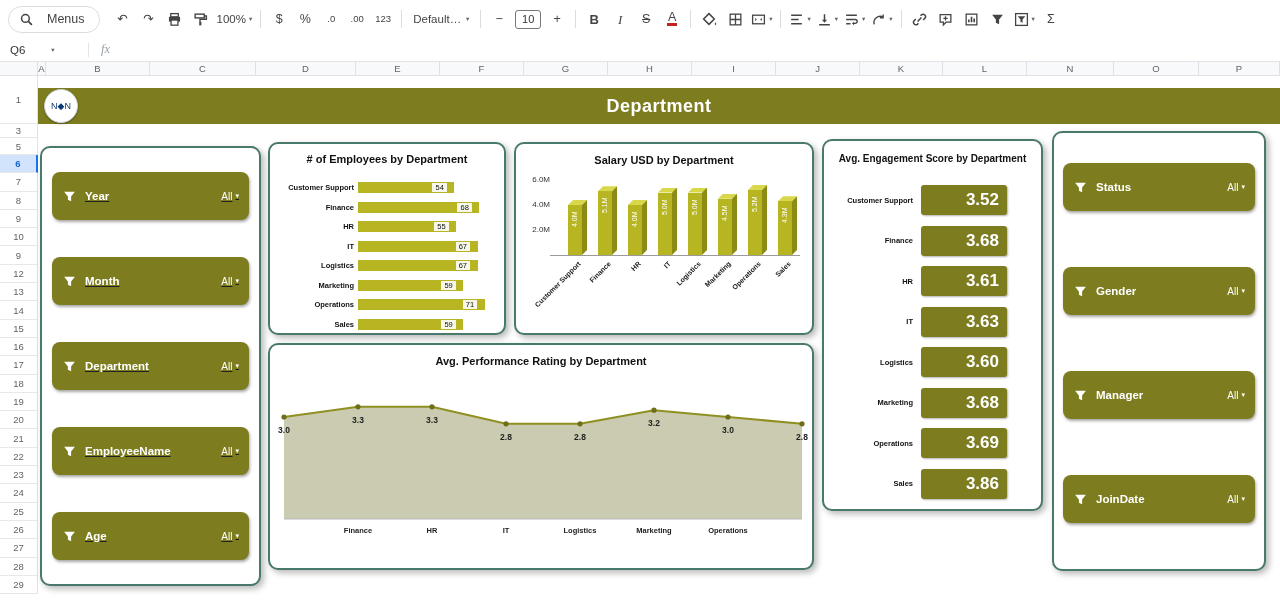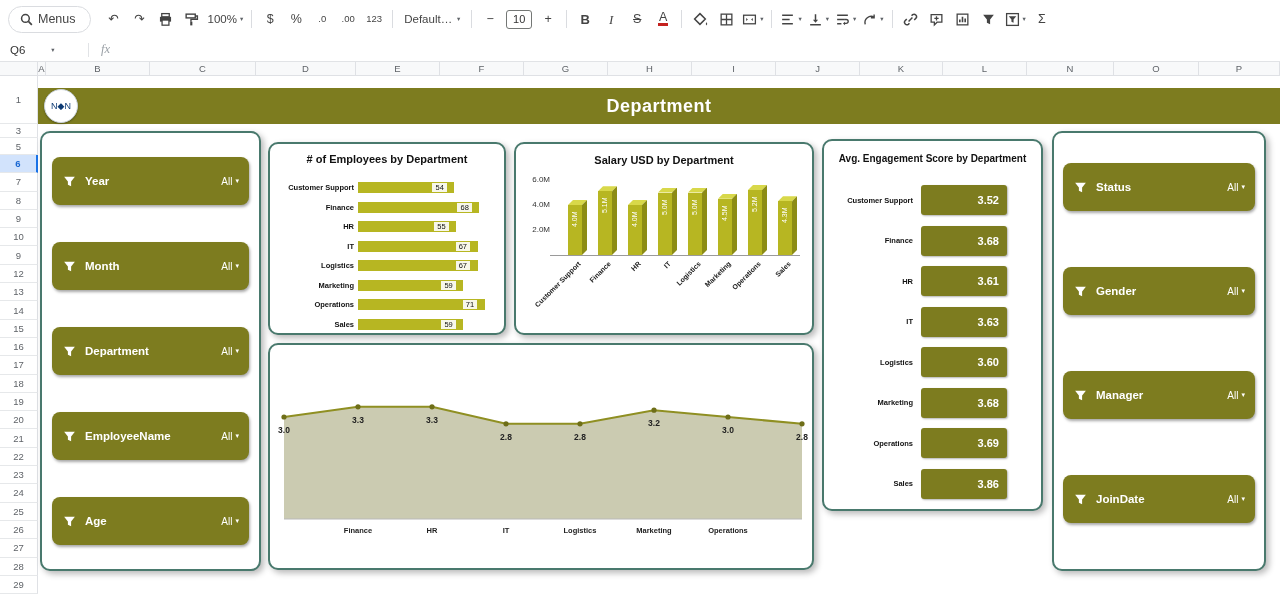--- a/index.html
+++ b/index.html
@@ -4,21 +4,21 @@
 <style>
   :root{
     --olive:#7d7c1f; --bar:#b7b622; --cardborder:#49796d; --selrow:#d2e3fc; --areafill:#cbcbb1;
   }
   *{box-sizing:border-box;}
   body{margin:0;font-family:"Liberation Sans",sans-serif;background:#fff;}
   .screen{position:relative;width:1280px;height:600px;background:#fff;overflow:hidden;color:#202124;}
 
   
   .toolbar{position:absolute;top:0;left:0;right:0;height:38px;display:flex;align-items:center;padding-left:8px;background:#fff;}
-  .menus-pill{display:flex;align-items:center;gap:4px;height:27px;padding:0 14px 0 10px;border:1px solid #dadce0;border-radius:14px;color:#444;font-size:12.5px;}
+  .menus-pill{display:flex;align-items:center;gap:13px;height:27px;padding:0 14px 0 10px;border:1px solid #dadce0;border-radius:14px;color:#444;font-size:12.5px;}
   #tb-items{display:flex;align-items:center;margin-left:10px;}
   .tb-btn{min-width:24px;height:24px;margin:0 1px;display:flex;align-items:center;justify-content:center;border-radius:4px;color:#444;font-size:12.5px;padding:0 2px;}
   .tb-btn .g{line-height:1;}
   .tb-btn.s-small .g{font-size:9.5px;letter-spacing:0;}
   .tb-btn.s-bold .g{font-weight:bold;font-size:13px;}
   .tb-btn.s-italic .g{font-style:italic;font-family:"Liberation Serif",serif;font-size:13px;}
   .tb-btn.s-strike .g{text-decoration:line-through;font-size:12.5px;}
   .tb-btn.s-tcolor .g{border-bottom:3px solid #c5221f;line-height:11px;padding:0 1px;font-size:12.5px;}
   .tb-btn.wide{min-width:66px;justify-content:space-between;padding:0 5px;color:#444;}
   .tb-btn .lab{font-size:11.5px;color:#444;}
@@ -41,21 +41,21 @@
   .col-h{height:14px;background:#f8f9fa;border-right:1px solid #dfe1e5;border-bottom:1px solid #dfe1e5;font-size:9.5px;color:#5f6368;text-align:center;line-height:13px;overflow:visible;flex:none;}
   #row-headers{position:absolute;top:76px;left:0;width:38px;bottom:0;background:#fff;}
   .row-h{width:38px;border-right:1px solid #dfe1e5;border-bottom:1px solid #e6e8ea;font-size:9.5px;color:#5f6368;display:flex;align-items:center;justify-content:center;}
   .row-h.sel{background:var(--selrow);color:#1967d2;font-weight:bold;border-right:2px solid #1a73e8;}
 
   
   .dash-title{position:absolute;left:38px;top:88px;width:1242px;height:36px;background:var(--olive);color:#fff;font-weight:bold;font-size:18px;display:flex;align-items:center;justify-content:center;letter-spacing:.5px;}
   .logo{position:absolute;left:44px;top:89px;width:34px;height:34px;border-radius:50%;background:#fff;border:1px solid #c9d2da;display:flex;align-items:center;justify-content:center;font-weight:normal;color:#0d3a73;font-size:9px;z-index:3;box-shadow:0 1px 2px rgba(0,0,0,.3);}
 
   .panel{position:absolute;background:#fff;border:2px solid var(--cardborder);border-radius:10px;box-shadow:3px 3px 6px rgba(0,0,0,.28);display:flex;flex-direction:column;justify-content:space-between;}
-  #left-panel{left:40px;top:131px;width:221px;height:440px;padding:24px 10px;}
+  #left-panel{left:40px;top:146px;width:221px;height:440px;padding:24px 10px;text-decoration:underline;}
   #right-panel{left:1052px;top:131px;width:214px;height:440px;padding:30px 9px 46px;}
   .slicer{height:48px;background:var(--olive);border-radius:8px;display:flex;align-items:center;padding:0 10px;color:#fff;box-shadow:1px 2px 3px rgba(0,0,0,.35);flex:none;}
   .slicer .ticon{width:15px;height:15px;color:#fff;flex:none;}
   .slicer .lbl{flex:1;font-weight:bold;font-size:11.5px;margin-left:8px;white-space:nowrap;overflow:hidden;}
   .slicer .val{font-size:10px;display:flex;align-items:center;}
   .scaret{font-size:7px;margin-left:3px;}
 
   .card{position:absolute;background:#fff;border:2px solid var(--cardborder);border-radius:10px;box-shadow:3px 3px 6px rgba(0,0,0,.28);overflow:hidden;}
   .ctitle{text-align:center;font-weight:bold;font-size:11px;margin-top:10px;color:#111;}
   #card-emp{left:268px;top:142px;width:238px;height:193px;}
@@ -81,21 +81,21 @@
   .front3{position:absolute;left:0;bottom:0;width:14px;background:var(--bar);}
   .top3{position:absolute;left:0;top:0;width:19px;height:5px;background:#d8d84a;clip-path:polygon(0 100%,5px 0,100% 0,calc(100% - 5px) 100%);}
   .side3{position:absolute;left:14px;top:0;width:5px;height:100%;background:#8c8c15;clip-path:polygon(0 5px,100% 0,100% calc(100% - 5px),0 100%);}
   .dlab{position:absolute;left:3px;top:22px;transform:rotate(-90deg);transform-origin:left top;font-size:7px;color:#fff;white-space:nowrap;}
   .xlab{position:absolute;top:116px;width:78px;text-align:right;font-size:7px;font-weight:bold;transform:rotate(-45deg);transform-origin:100% 0;white-space:nowrap;color:#222;}
 
   
   .eng-rows{position:absolute;top:44px;left:0;right:0;bottom:10px;display:flex;flex-direction:column;justify-content:space-between;padding:0 34px 0 8px;}
   .eng-row{display:flex;align-items:center;justify-content:flex-end;gap:8px;}
   .eng-row .cat{font-size:7.5px;font-weight:bold;text-align:right;white-space:nowrap;color:#111;}
-  .eng-row .vbox{width:86px;height:30px;background:var(--olive);border-radius:3px;color:#fff;font-weight:bold;font-size:11px;display:flex;align-items:center;justify-content:flex-end;padding-right:8px;box-shadow:1px 1px 2px rgba(0,0,0,.3);flex:none;}
+  .eng-row .vbox{width:86px;height:30px;background:var(--olive);border-radius:3px;color:#fff;font-weight:bold;font-size:17px;display:flex;align-items:center;justify-content:flex-end;padding-right:8px;box-shadow:1px 1px 2px rgba(0,0,0,.3);flex:none;}
 
   #perf-svg{position:absolute;left:0;top:0;}
 </style>
 </head>
 <body>
 
 <svg width="0" height="0" style="position:absolute">
   <defs>
     <symbol id="i-search" viewBox="0 0 14 14">
         <circle cx="6" cy="6" r="3.6" fill="none" stroke="currentColor" stroke-width="1.4"></circle>
@@ -662,15 +662,16 @@
         <text x="458" y="88" text-anchor="middle" font-size="8.5" font-weight="bold" fill="#222">3.0</text>
         <circle cx="532" cy="78.80000000000001" r="2.6" fill="#6e6e18"></circle>
         <text x="532" y="94.80000000000001" text-anchor="middle" font-size="8.5" font-weight="bold" fill="#222">2.8</text>
         <text x="88" y="188" text-anchor="middle" font-size="7.5" font-weight="bold" fill="#222">Finance</text>
         <text x="162" y="188" text-anchor="middle" font-size="7.5" font-weight="bold" fill="#222">HR</text>
         <text x="236" y="188" text-anchor="middle" font-size="7.5" font-weight="bold" fill="#222">IT</text>
         <text x="310" y="188" text-anchor="middle" font-size="7.5" font-weight="bold" fill="#222">Logistics</text>
         <text x="384" y="188" text-anchor="middle" font-size="7.5" font-weight="bold" fill="#222">Marketing</text>
         <text x="458" y="188" text-anchor="middle" font-size="7.5" font-weight="bold" fill="#222">Operations</text>
       </svg>
+    <div class="ctitle" style="position:relative">Avg. Performance Rating by Department</div>
   </div>
 
 </div>
 
 </body></html>

